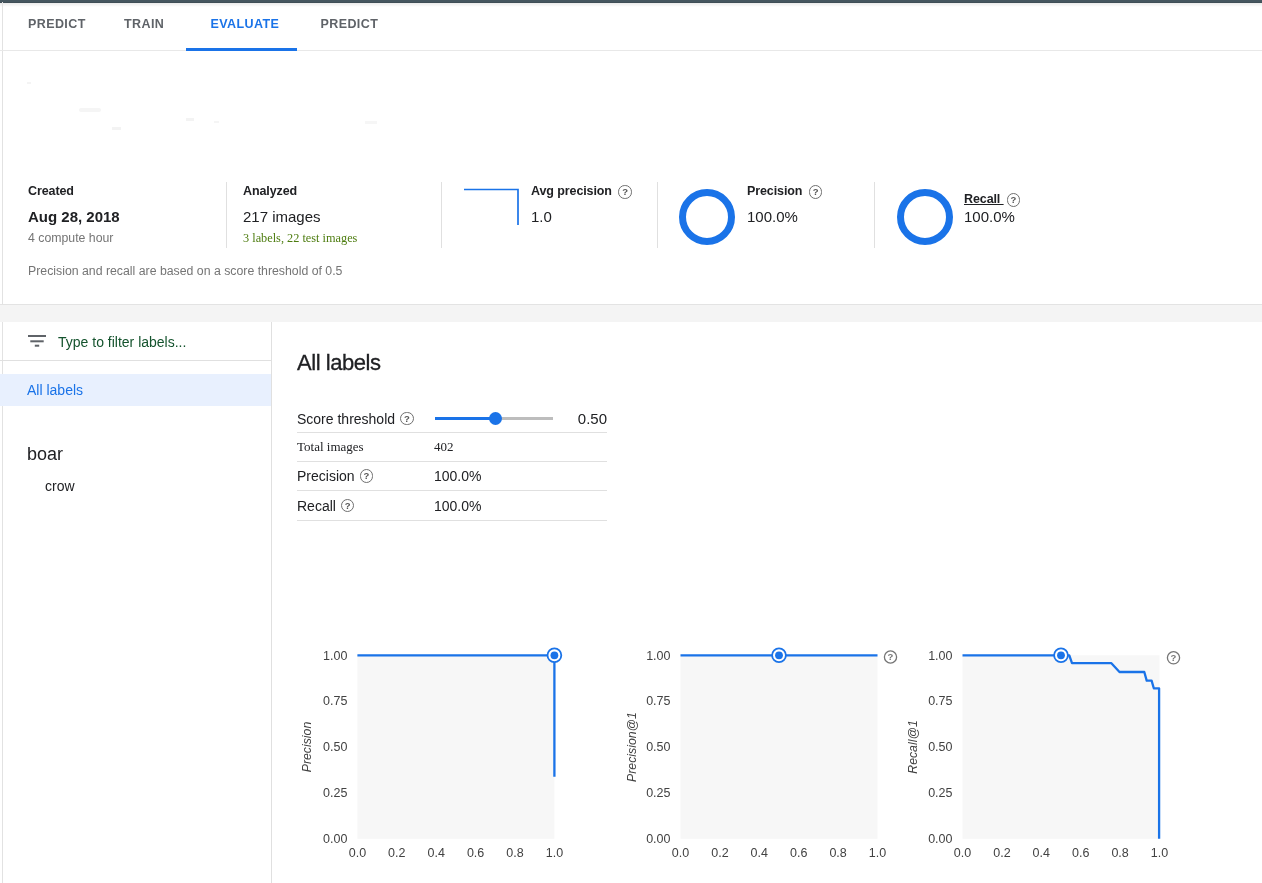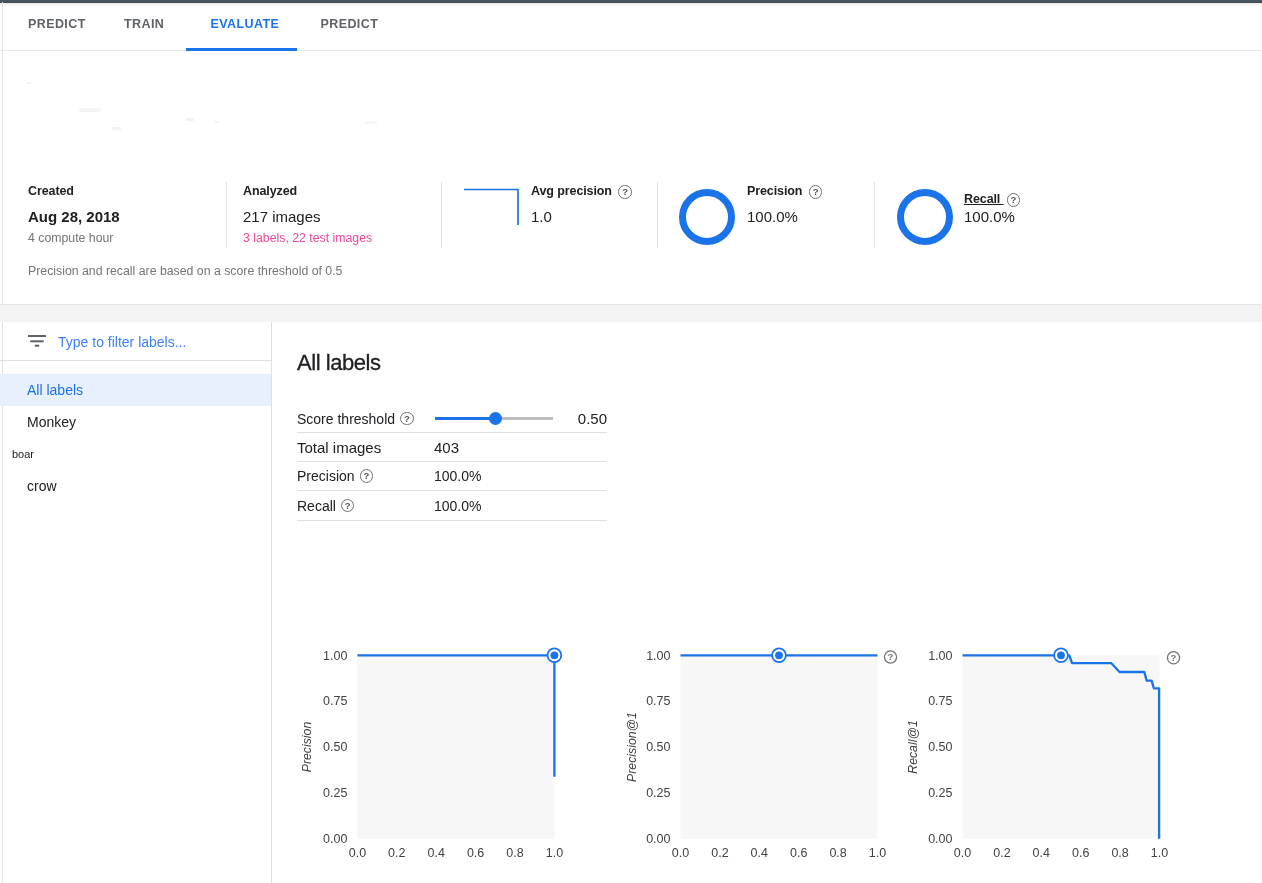--- a/index.html
+++ b/index.html
@@ -39,21 +39,21 @@
   <div class="abs" style="left:441px;top:182px;width:1px;height:66px;background:#e0e0e0;"></div>
   <div class="abs" style="left:657px;top:182px;width:1px;height:66px;background:#e0e0e0;"></div>
   <div class="abs" style="left:874px;top:182px;width:1px;height:66px;background:#e0e0e0;"></div>
 
   <div class="abs" style="left:28px;top:184px;font-size:12.5px;font-weight:700;letter-spacing:-0.1px;">Created</div>
   <div class="abs" style="left:28px;top:208px;font-size:15px;font-weight:bold;">Aug 28, 2018</div>
   <div class="abs" style="left:28px;top:231px;font-size:12.3px;color:#757575;">4 compute hour</div>
 
   <div class="abs" style="left:243px;top:184px;font-size:12.5px;font-weight:700;letter-spacing:-0.1px;">Analyzed</div>
   <div class="abs" style="left:243px;top:208px;font-size:15px;">217 images</div>
-  <div class="abs" style="left:243px;top:231px;font-size:12.3px;color:#ec4899;">3 labels, 22 test images</div>
+  <div class="abs" style="left:243px;top:231px;font-size:12.3px;color:#4d7c0f;font-family:Liberation Serif, serif;">3 labels, 22 test images</div>
 
   <svg class="abs" style="left:462px;top:187px;" width="60" height="42" viewBox="0 0 60 42">
     <path d="M 2 2.5 H 56 V 38" fill="none" stroke="#1a73e8" stroke-width="1.7"></path>
   </svg>
   <div class="abs" style="left:531px;top:184px;font-size:12.5px;font-weight:700;letter-spacing:-0.1px;">Avg precision <span class="qm" style="margin-left:3px;">?</span></div>
   <div class="abs" style="left:531px;top:208px;font-size:15px;">1.0</div>
 
   <div class="abs" style="left:679px;top:189px;width:56px;height:56px;box-sizing:border-box;border:7px solid #1a73e8;border-radius:50%;"></div>
   <div class="abs" style="left:747px;top:184px;font-size:12.5px;font-weight:700;letter-spacing:-0.1px;">Precision <span class="qm" style="margin-left:3px;">?</span></div>
   <div class="abs" style="left:747px;top:208px;font-size:15px;">100.0%</div>
@@ -66,45 +66,42 @@
 
   <div class="abs" style="left:0;top:304px;width:1262px;height:18px;background:#f4f4f4;border-top:1px solid #e3e3e3;box-sizing:border-box;"></div>
 
   <div class="abs" style="left:271px;top:322px;width:1px;height:561px;background:#e0e0e0;"></div>
 
   <svg class="abs" style="left:28px;top:334px;" width="18" height="14" viewBox="0 0 18 14">
     <rect x="0" y="1" width="18" height="2" fill="#5f6368"></rect>
     <rect x="2.3" y="6.3" width="13.4" height="2" fill="#5f6368"></rect>
     <rect x="6.8" y="10.7" width="4.4" height="2" fill="#5f6368"></rect>
   </svg>
-  <div class="abs" style="left:58px;top:334px;font-size:14px;color:#3b82f6;">Type to filter labels...</div>
+  <div class="abs" style="left:58px;top:334px;font-size:14px;color:#14532d;">Type to filter labels...</div>
   <div class="abs" style="left:0;top:360px;width:271px;height:1px;background:#e0e0e0;"></div>
 
   <div class="abs" style="left:0;top:374px;width:271px;height:32px;background:#e8f0fe;display:flex;align-items:center;">
       <span style="margin-left:27px;font-size:14px;color:#1a73e8;">All labels</span>
     </div>
-  <div class="abs" style="left:0;top:406px;width:271px;height:32px;display:flex;align-items:center;">
-      <span style="margin-left:27px;font-size:14px;">Monkey</span>
-    </div>
   <div class="abs" style="left:0;top:438px;width:271px;height:32px;display:flex;align-items:center;">
-      <span style="margin-left:12px;font-size:11px;">boar</span>
+      <span style="margin-left:27px;font-size:18px;">boar</span>
     </div>
   <div class="abs" style="left:0;top:470px;width:271px;height:32px;display:flex;align-items:center;">
-      <span style="margin-left:27px;font-size:14px;">crow</span>
+      <span style="margin-left:45px;font-size:14px;">crow</span>
     </div>
 
   <div class="abs" style="left:297px;top:349.5px;font-size:22px;font-weight:500;letter-spacing:-0.45px;-webkit-text-stroke:0.3px #202124;">All labels</div>
 
   <div class="abs" style="left:297px;top:404px;width:310px;height:29px;display:flex;align-items:center;font-size:14px;">Score threshold <span class="qm" style="margin-left:5px;">?</span></div>
   <div class="abs" style="left:435px;top:417px;width:118px;height:2.5px;background:#bdbdbd;"></div>
   <div class="abs" style="left:435px;top:417px;width:60px;height:2.5px;background:#1a73e8;"></div>
   <div class="abs" style="left:489px;top:412px;width:13px;height:13px;border-radius:50%;background:#1a73e8;"></div>
   <div class="abs" style="left:497px;top:404px;width:110px;height:29px;display:flex;align-items:center;justify-content:flex-end;font-size:15px;">0.50</div>
 
-  <div class="abs" style="left:297px;top:432px;width:310px;height:29px;border-top:1px solid #e0e0e0;display:flex;align-items:center;font-size:15px;box-sizing:border-box;">Total images<span style="position:absolute;left:137px;">403</span></div>
+  <div class="abs" style="left:297px;top:432px;width:310px;height:29px;border-top:1px solid #e0e0e0;display:flex;align-items:center;font-size:13px;box-sizing:border-box;font-family:Liberation Serif, serif;">Total images<span style="position:absolute;left:137px;">402</span></div>
   <div class="abs" style="left:297px;top:461px;width:310px;height:29px;border-top:1px solid #e0e0e0;display:flex;align-items:center;font-size:14px;box-sizing:border-box;">Precision <span class="qm" style="margin-left:5px;">?</span><span style="position:absolute;left:137px;">100.0%</span></div>
   <div class="abs" style="left:297px;top:490px;width:310px;height:30px;border-top:1px solid #e0e0e0;display:flex;align-items:center;font-size:14px;box-sizing:border-box;">Recall <span class="qm" style="margin-left:5px;">?</span><span style="position:absolute;left:137px;">100.0%</span></div>
   <div class="abs" style="left:297px;top:520px;width:310px;height:1px;background:#e0e0e0;"></div>
 
 
   <svg class="abs" style="left:0;top:630px;" width="1262" height="253" viewBox="0 630 1262 253" id="charts">
   <rect x="357.4" y="655.3" width="197.0" height="183.5" fill="#f7f7f7"></rect>
   <text x="347.4" y="659.5" text-anchor="end" font-size="12.5" fill="#424242">1.00</text>
   <text x="347.4" y="705.4" text-anchor="end" font-size="12.5" fill="#424242">0.75</text>
   <text x="347.4" y="751.2" text-anchor="end" font-size="12.5" fill="#424242">0.50</text>

